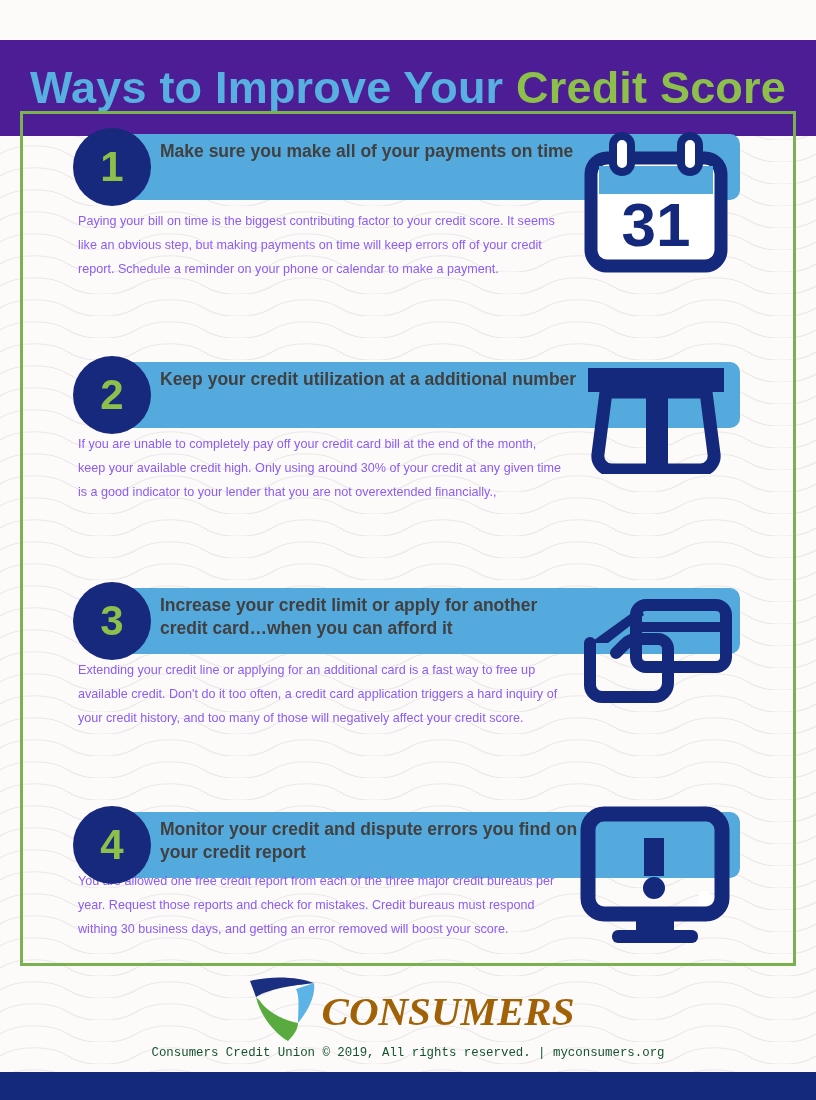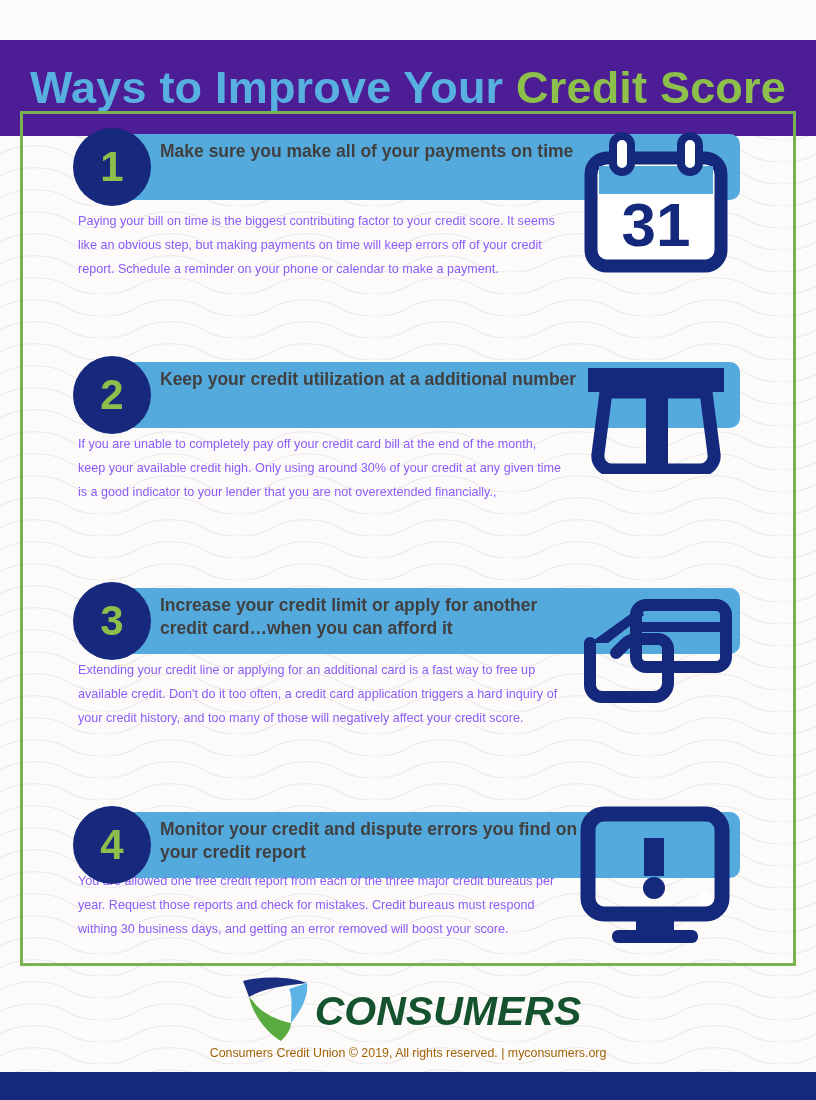--- a/index.html
+++ b/index.html
@@ -144,22 +144,22 @@
     display: flex;
     align-items: center;
   }
   #logo-text {
     margin-left: 2px;
     display: flex;
     flex-direction: column;
     justify-content: center;
   }
   #logo-name {
-    color: #14532d;
-    font-family: Liberation Sans, sans-serif;
+    color: #a16207;
+    font-family: Liberation Serif, serif;
     font-style: italic;
     font-weight: 700;
     font-size: 41px;
     line-height: 0.95;
     letter-spacing: 0px;
   }
   #logo-sub {
     color: #1b2f80;
     font-family: "Liberation Serif", serif;
     font-size: 18px;
@@ -167,23 +167,23 @@
     text-align: right;
     margin-top: 4px;
     padding-right: 2px;
   }
   #copyright {
     position: absolute;
     left: 0;
     top: 1046px;
     width: 816px;
     text-align: center;
-    color: #a16207;
+    color: #14532d;
     font-size: 12.4px;
-    font-family: Liberation Sans, sans-serif;
+    font-family: Liberation Mono, monospace;
   }
   #bottom-bar {
     position: absolute;
     left: 0;
     top: 1072px;
     width: 816px;
     height: 28px;
     background: #15297c;
   }
 </style>

